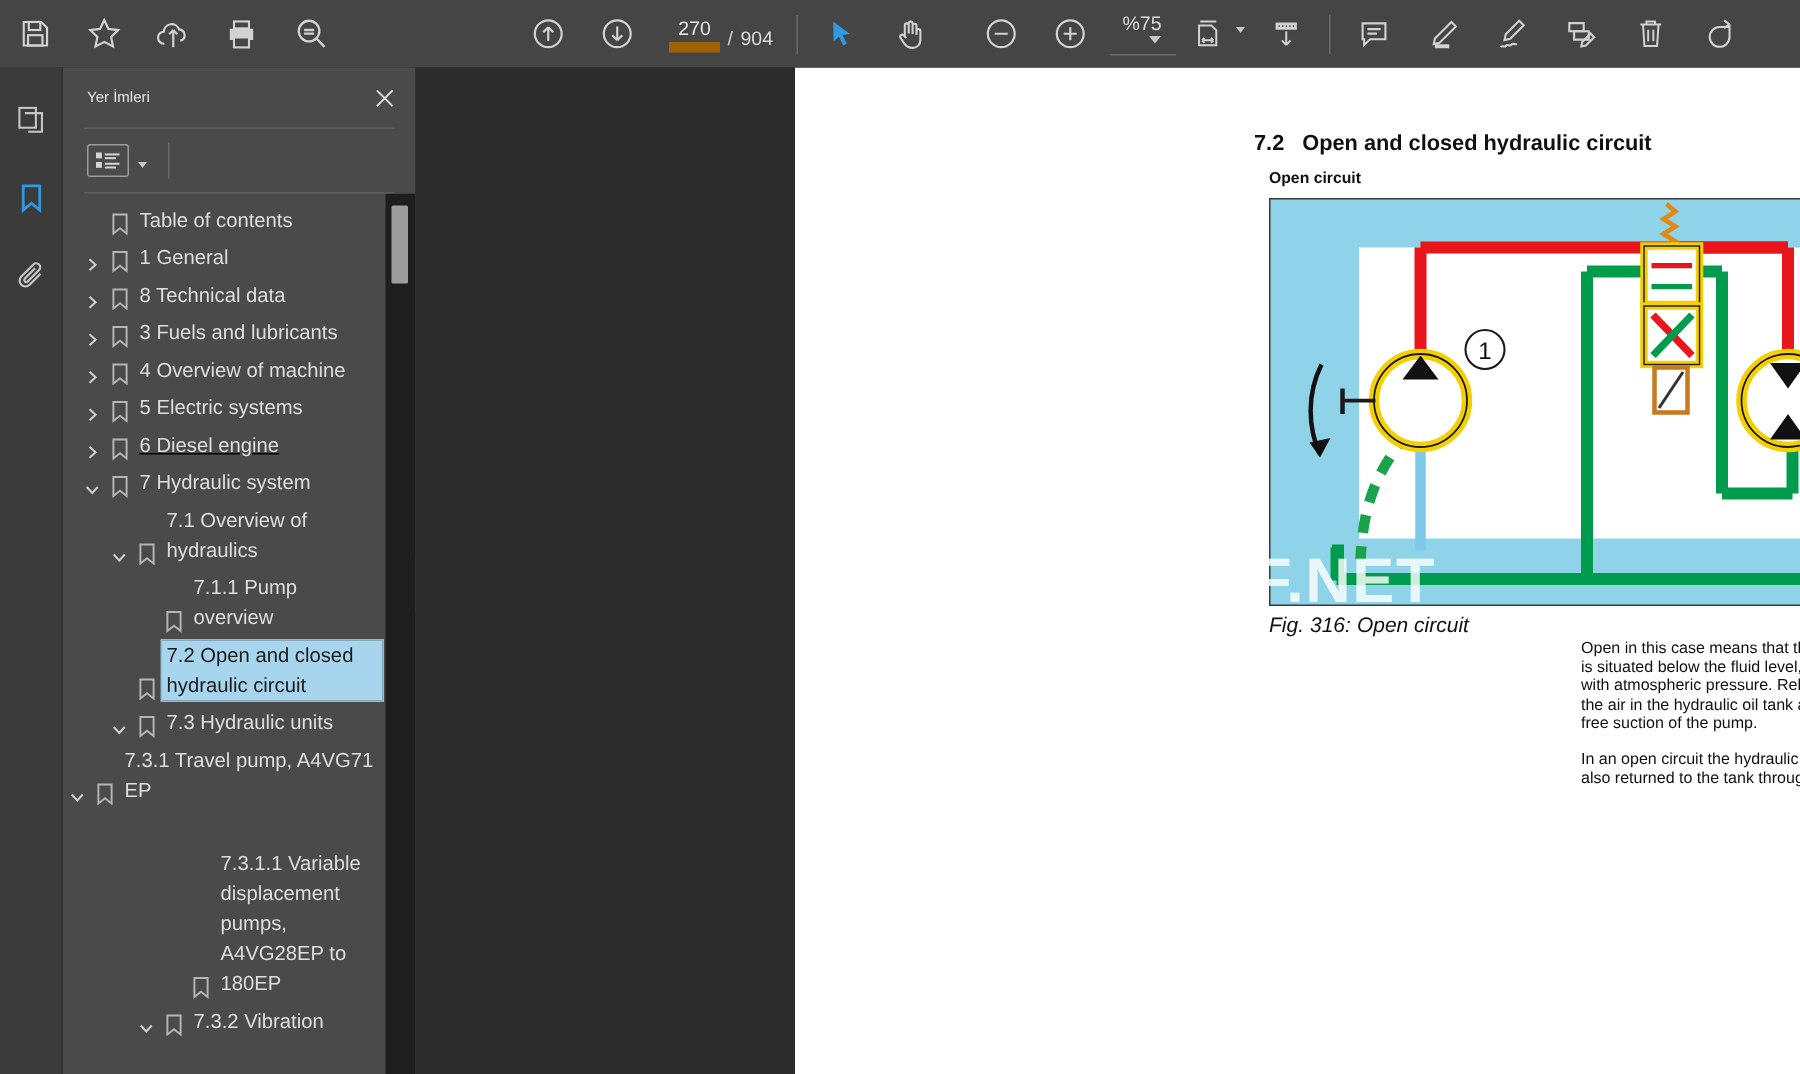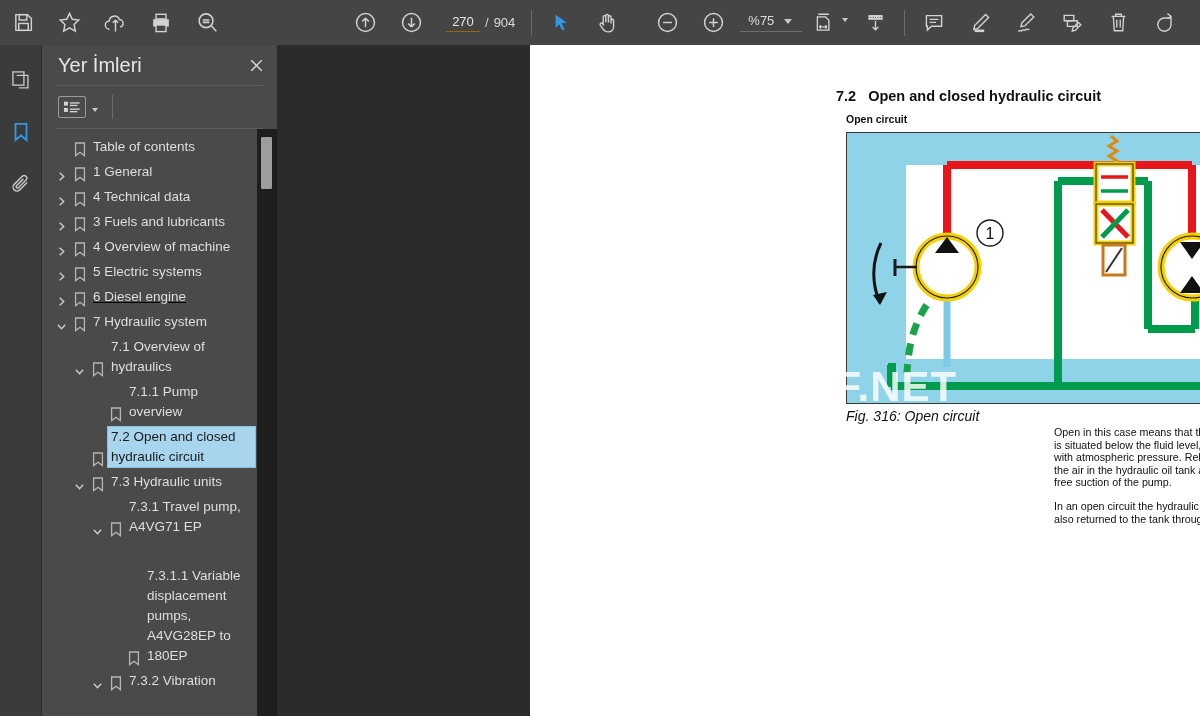--- a/index.html
+++ b/index.html
@@ -27,32 +27,33 @@
   .tb-sep {
     width: 1px; height: 26px; background: #6a6a6a; margin: 0 6px;
   }
   .pagebox {
     display: flex; align-items: flex-end; gap: 5px;
     margin-left: 12px; margin-right: 10px;
     font-size: 13px; color: #dcdcdc;
   }
   .pagenum {
     color: #e8e8e8; font-size: 13px;
-    border-bottom: 1px solid #a16207;
+    border-bottom: 7px solid #a16207;
     padding: 0 6px 2px 6px; min-width: 34px; text-align: center;
     cursor: text;
   }
   .pageslash { color: #d0d0d0; font-size: 13px; padding-bottom: 2px; }
   .pagetotal { color: #dcdcdc; font-size: 13px; padding-bottom: 2px; }
 
   .zoombox {
     display: flex; align-items: flex-end;
     border-bottom: 1px solid #6e6e6e;
     margin: 0 4px; padding-bottom: 2px;
     cursor: pointer;
+    flex-direction: column;
   }
   .zoomval { color: #dcdcdc; font-size: 13px; padding: 0 10px 1px 8px; }
   .caret {
     width: 0; height: 0; border-left: 4px solid transparent;
     border-right: 4px solid transparent; border-top: 5px solid #c8c8c8;
     margin: 0 10px 5px 0;
   }
   .caret.sm {
     border-left-width: 3.5px; border-right-width: 3.5px; border-top-width: 4.5px;
     margin: 0 4px 6px 2px;
@@ -77,21 +78,21 @@
   .panel {
     position: absolute; left: 42px; top: 45px; width: 235px; height: 671px;
     background: #4a4a4a;
     display: flex; flex-direction: column;
   }
   .panel-head {
     height: 40px; display: flex; align-items: center;
     padding: 0 10px 0 16px; flex-shrink: 0;
   }
   .panel-title {
-    color: #e6e6e6; font-size: 20px; flex: 1;
+    color: #e6e6e6; font-size: 10px; flex: 1;
   }
   .panel-close {
     width: 22px; height: 22px; display: flex;
     align-items: center; justify-content: center; cursor: pointer;
   }
   .panel-sep { height: 1px; background: #5e5e5e; margin: 0 14px; }
   .panel-tools {
     height: 42px; display: flex; align-items: center;
     padding-left: 16px; flex-shrink: 0;
   }
@@ -430,21 +431,21 @@
             <span class="twist">
               <svg width="11" height="11" viewBox="0 0 12 12" fill="none" stroke="#cfcfcf" stroke-width="1.5">
                 <path d="M4 2l4.4 4L4 10"></path>
               </svg>
             </span>
             <span class="bmk">
               <svg width="12" height="15" viewBox="0 0 12 15" fill="none" stroke="#b5b5b5" stroke-width="1.3">
                 <path d="M1.6 1h8.8v12.6L6 10.2 1.6 13.6z"></path>
               </svg>
             </span>
-            <span class="tlabel">4 Technical data</span>
+            <span class="tlabel">8 Technical data</span>
           </div>
           <div class="tnode" style="padding-left: 10px;">
             <span class="twist">
               <svg width="11" height="11" viewBox="0 0 12 12" fill="none" stroke="#cfcfcf" stroke-width="1.5">
                 <path d="M4 2l4.4 4L4 10"></path>
               </svg>
             </span>
             <span class="bmk">
               <svg width="12" height="15" viewBox="0 0 12 15" fill="none" stroke="#b5b5b5" stroke-width="1.3">
                 <path d="M1.6 1h8.8v12.6L6 10.2 1.6 13.6z"></path>
@@ -541,21 +542,21 @@
                 <path d="M2 4l4 4.4L10 4"></path>
               </svg>
             </span>
             <span class="bmk">
               <svg width="12" height="15" viewBox="0 0 12 15" fill="none" stroke="#b5b5b5" stroke-width="1.3">
                 <path d="M1.6 1h8.8v12.6L6 10.2 1.6 13.6z"></path>
               </svg>
             </span>
             <span class="tlabel">7.3 Hydraulic units</span>
           </div>
-          <div class="tnode" style="padding-left: 46px;">
+          <div class="tnode" style="">
             <span class="twist">
               <svg width="11" height="11" viewBox="0 0 12 12" fill="none" stroke="#cfcfcf" stroke-width="1.5">
                 <path d="M2 4l4 4.4L10 4"></path>
               </svg>
             </span>
             <span class="bmk">
               <svg width="12" height="15" viewBox="0 0 12 15" fill="none" stroke="#b5b5b5" stroke-width="1.3">
                 <path d="M1.6 1h8.8v12.6L6 10.2 1.6 13.6z"></path>
               </svg>
             </span>

